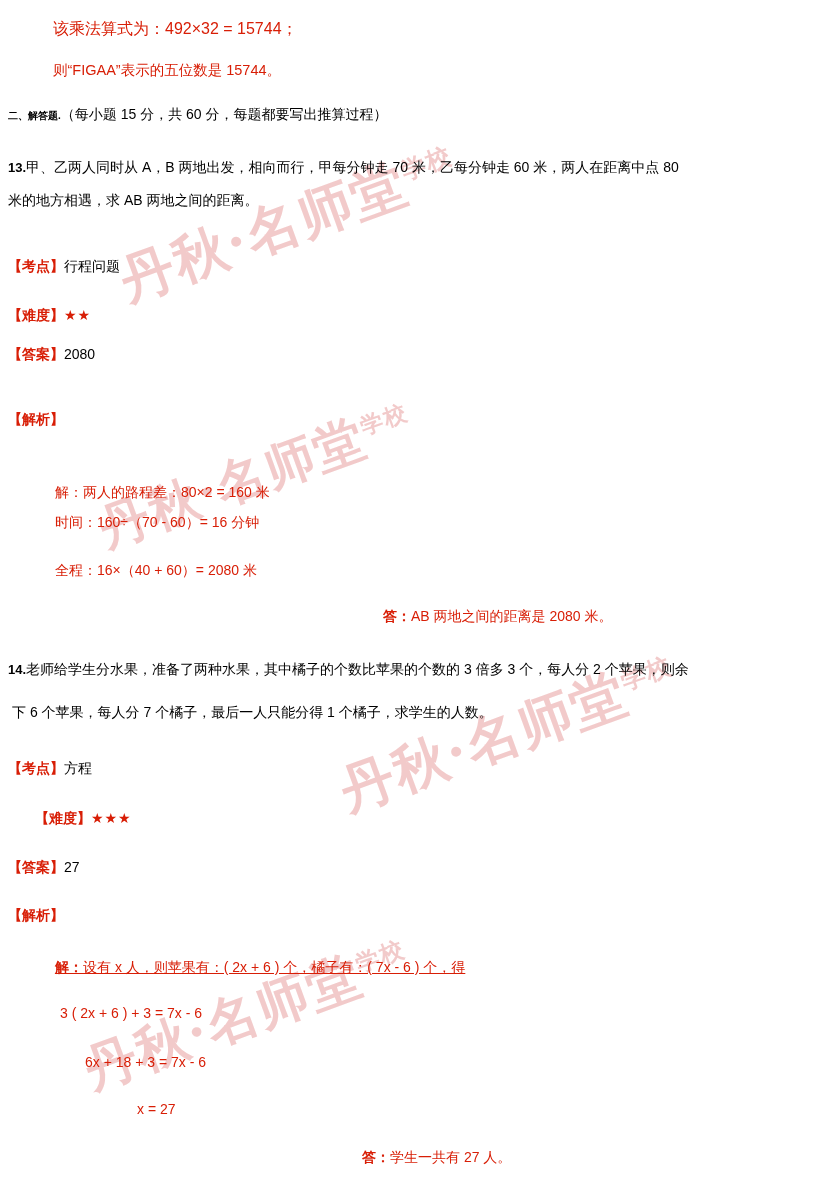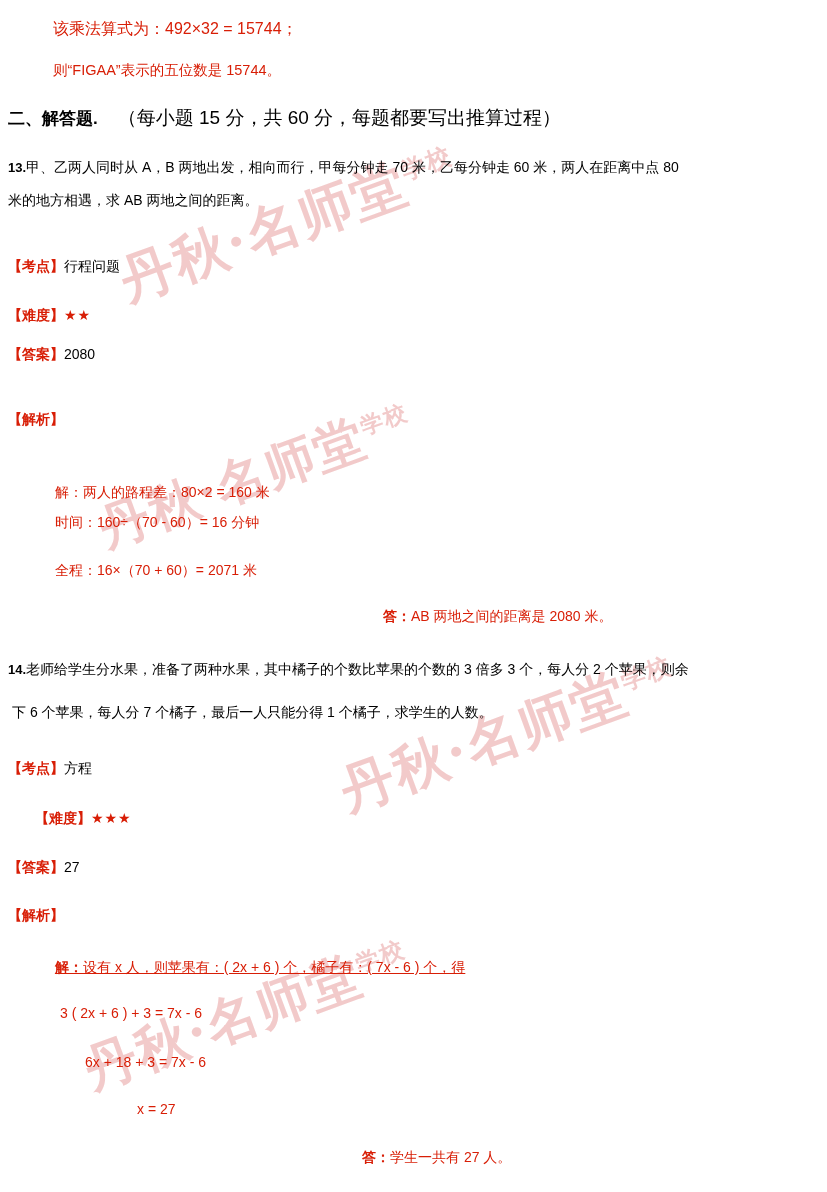--- a/index.html
+++ b/index.html
@@ -47,21 +47,21 @@
   .blk { color: #000000; }
 
   .line {
     position: absolute;
     white-space: nowrap;
     line-height: 1.5;
   }
   .b { font-weight: bold; }
 
   .sect-title {
-    font-size: 17px;
+    font-size: 10px;
     font-weight: bold;
   }
   .qnum {
     font-weight: bold;
     font-size: 13px;
   }
   .tag {
     font-weight: bold;
     color: #d81e06;
   }
@@ -88,21 +88,21 @@
   </div>
   <div class="wm" style="left:75px; top:1040px; font-size:52px; transform:rotate(-20deg);">
     <span>丹秋·名师堂</span><span class="small">学校</span>
   </div>
 
   <div class="line red" style="left:53px; top:17px; font-size:16px;">该乘法算式为：492×32 = 15744；</div>
 
   <div class="line red" style="left:53px; top:60px; font-size:14.5px;">则“FIGAA”表示的五位数是 15744。</div>
 
   <div class="line" style="left:8px; top:104px;">
-    <span class="sect-title blk">二、解答题.</span><span class="blk" style="font-size:19px;margin-left:20px;">（每小题 15 分，共 60 分，每题都要写出推算过程）</span>
+    <span class="sect-title blk">二、解答题.</span><span class="blk" style="font-size:14px;">（每小题 15 分，共 60 分，每题都要写出推算过程）</span>
   </div>
 
   <div class="line" style="left:8px; top:157px;">
     <span class="qnum blk">13.</span><span class="blk">甲、乙两人同时从 A，B 两地出发，相向而行，甲每分钟走 70 米，乙每分钟走 60 米，两人在距离中点 80</span>
   </div>
   <div class="line blk" style="left:8px; top:190px;">米的地方相遇，求 AB 两地之间的距离。</div>
 
   <div class="line" style="left:8px; top:256px;">
     <span class="tag">【考点】</span><span class="blk">行程问题</span>
   </div>
@@ -112,21 +112,21 @@
   </div>
 
   <div class="line" style="left:8px; top:344px;">
     <span class="tag">【答案】</span><span class="blk">2080</span>
   </div>
 
   <div class="line tag" style="left:8px; top:409px;">【解析】</div>
 
   <div class="line red" style="left:55px; top:461px;margin-top:21px;">解：两人的路程差：80×2 = 160 米</div>
   <div class="line red" style="left:55px; top:512px;">时间：160÷（70 - 60）= 16 分钟</div>
-  <div class="line red" style="left:55px; top:560px;">全程：16×（70 + 60）= 2071 米</div>
+  <div class="line red" style="left:55px; top:560px;">全程：16×（40 + 60）= 2080 米</div>
 
   <div class="ans-right" style="left:383px; top:608px;">
     <span class="b">答：</span><span>AB 两地之间的距离是 2080 米。</span>
   </div>
 
   <div class="line" style="left:8px; top:659px;">
     <span class="qnum blk">14.</span><span class="blk">老师给学生分水果，准备了两种水果，其中橘子的个数比苹果的个数的 3 倍多 3 个，每人分 2 个苹果，则余</span>
   </div>
   <div class="line blk" style="left:12px; top:694px;margin-top:8px;">下 6 个苹果，每人分 7 个橘子，最后一人只能分得 1 个橘子，求学生的人数。</div>
 

